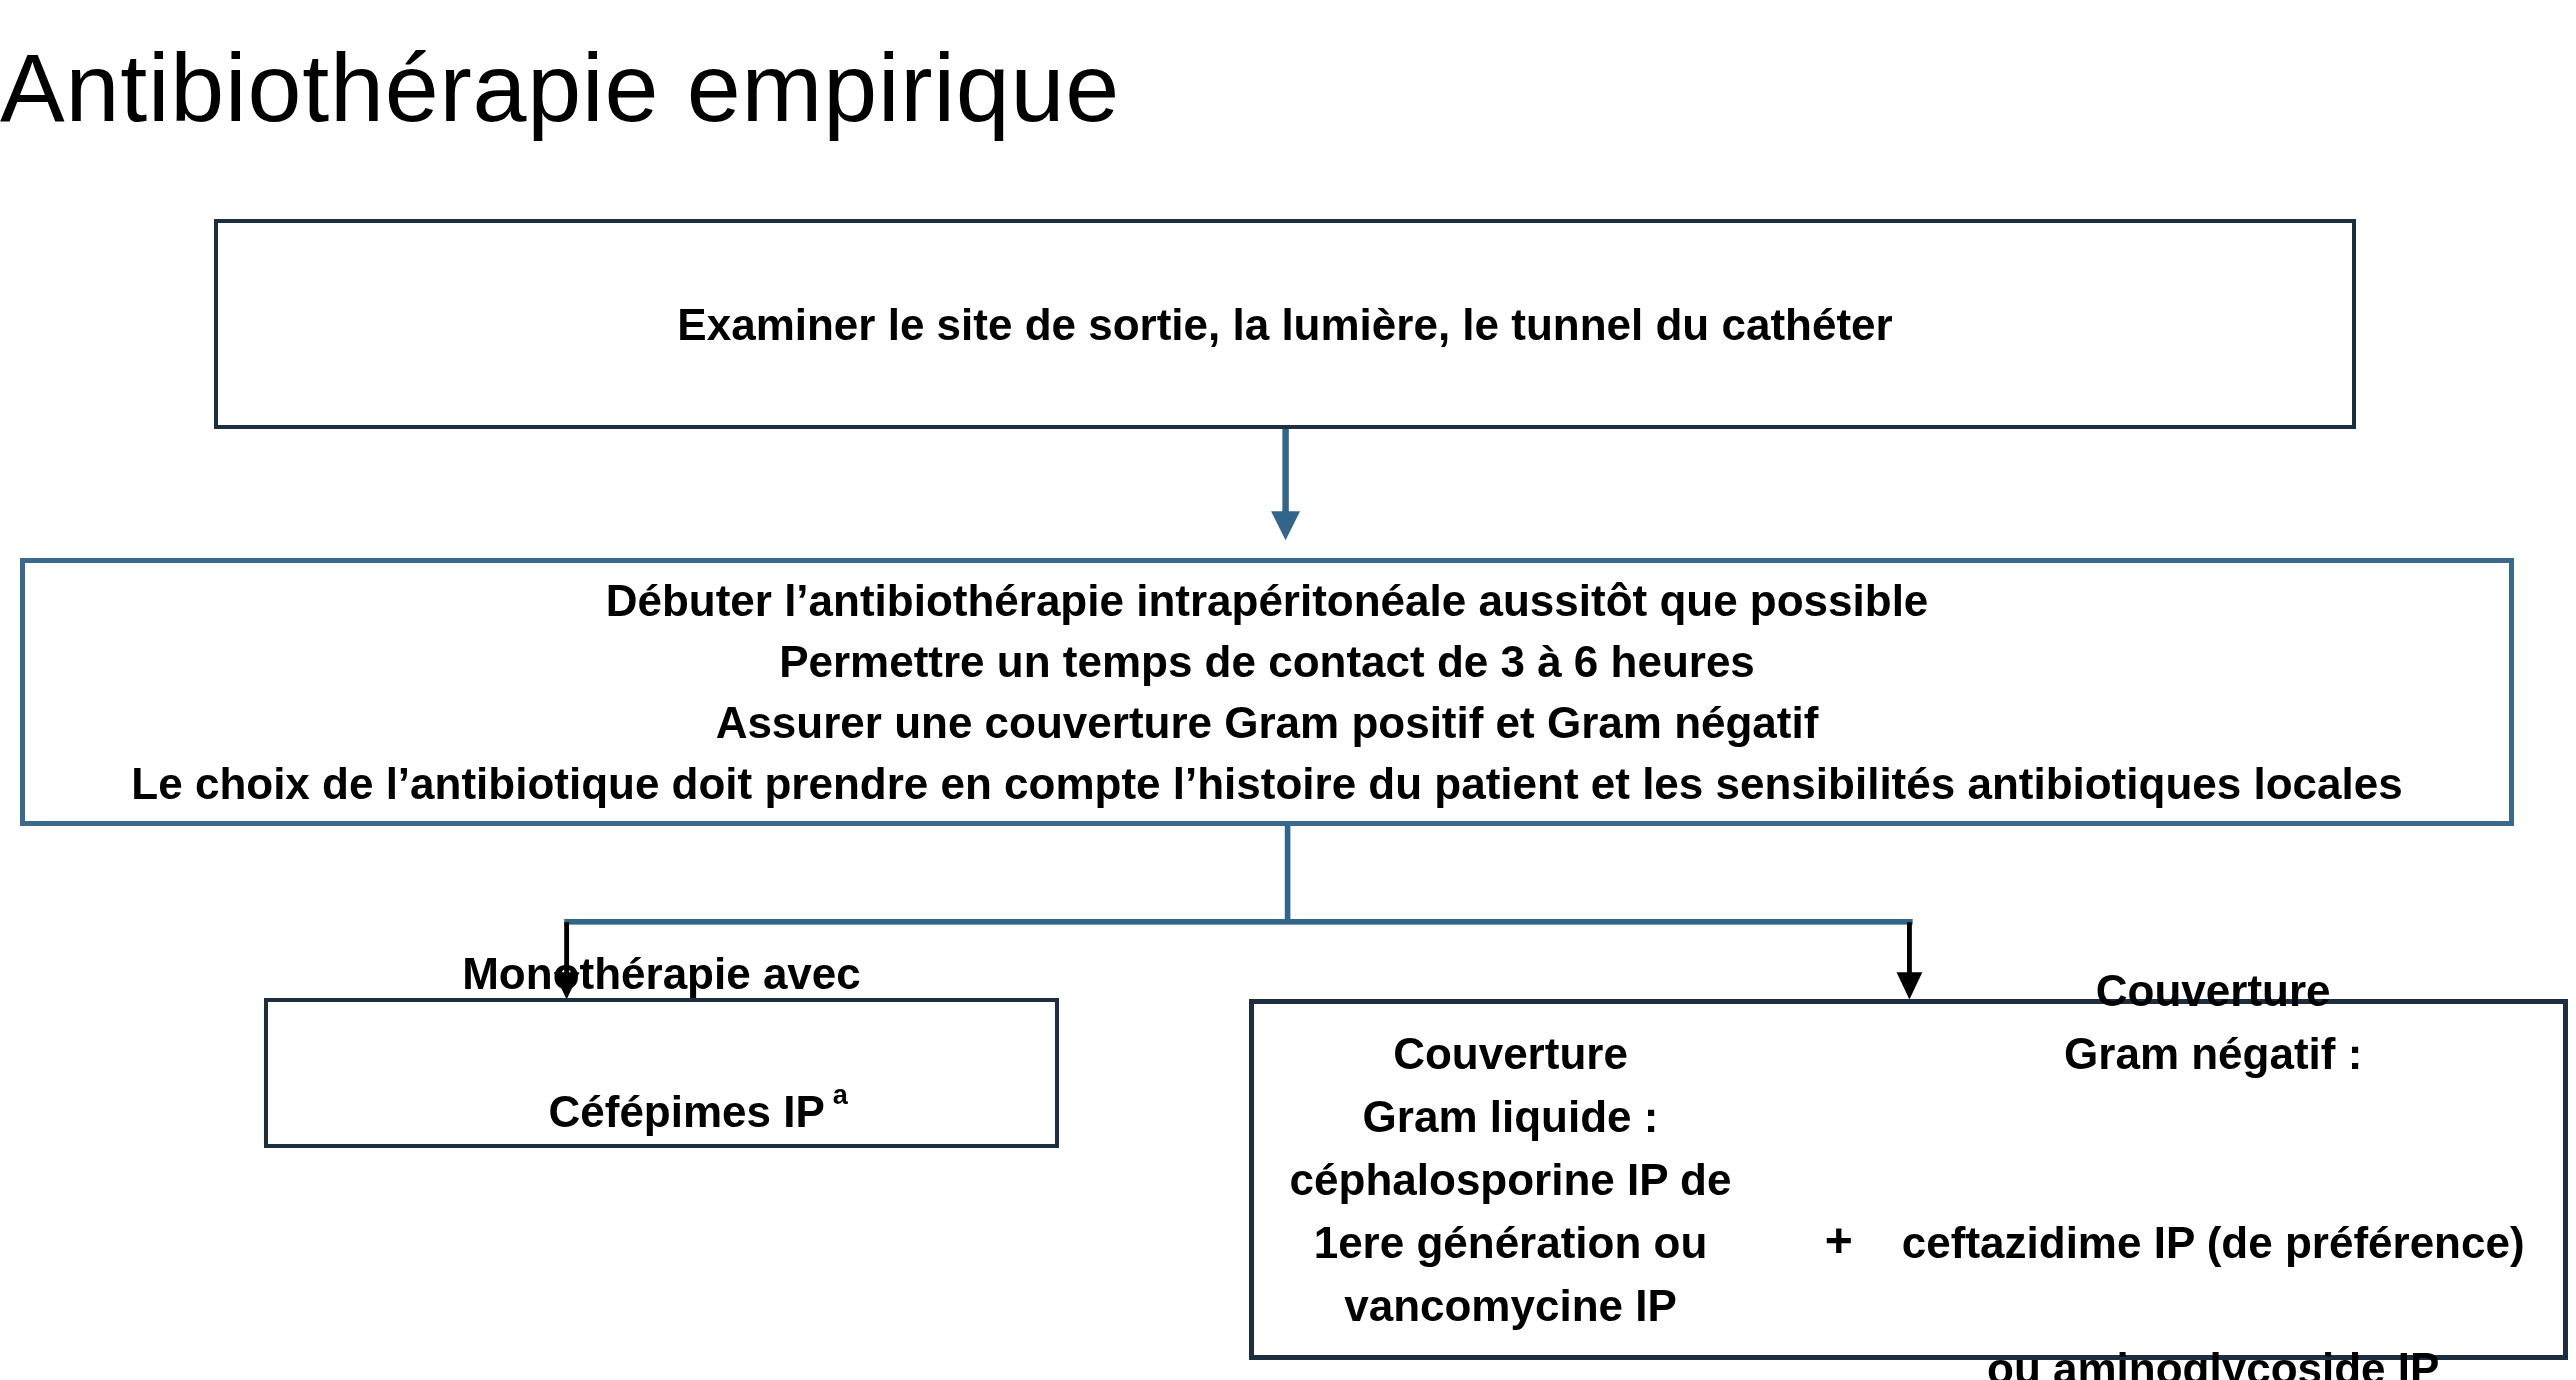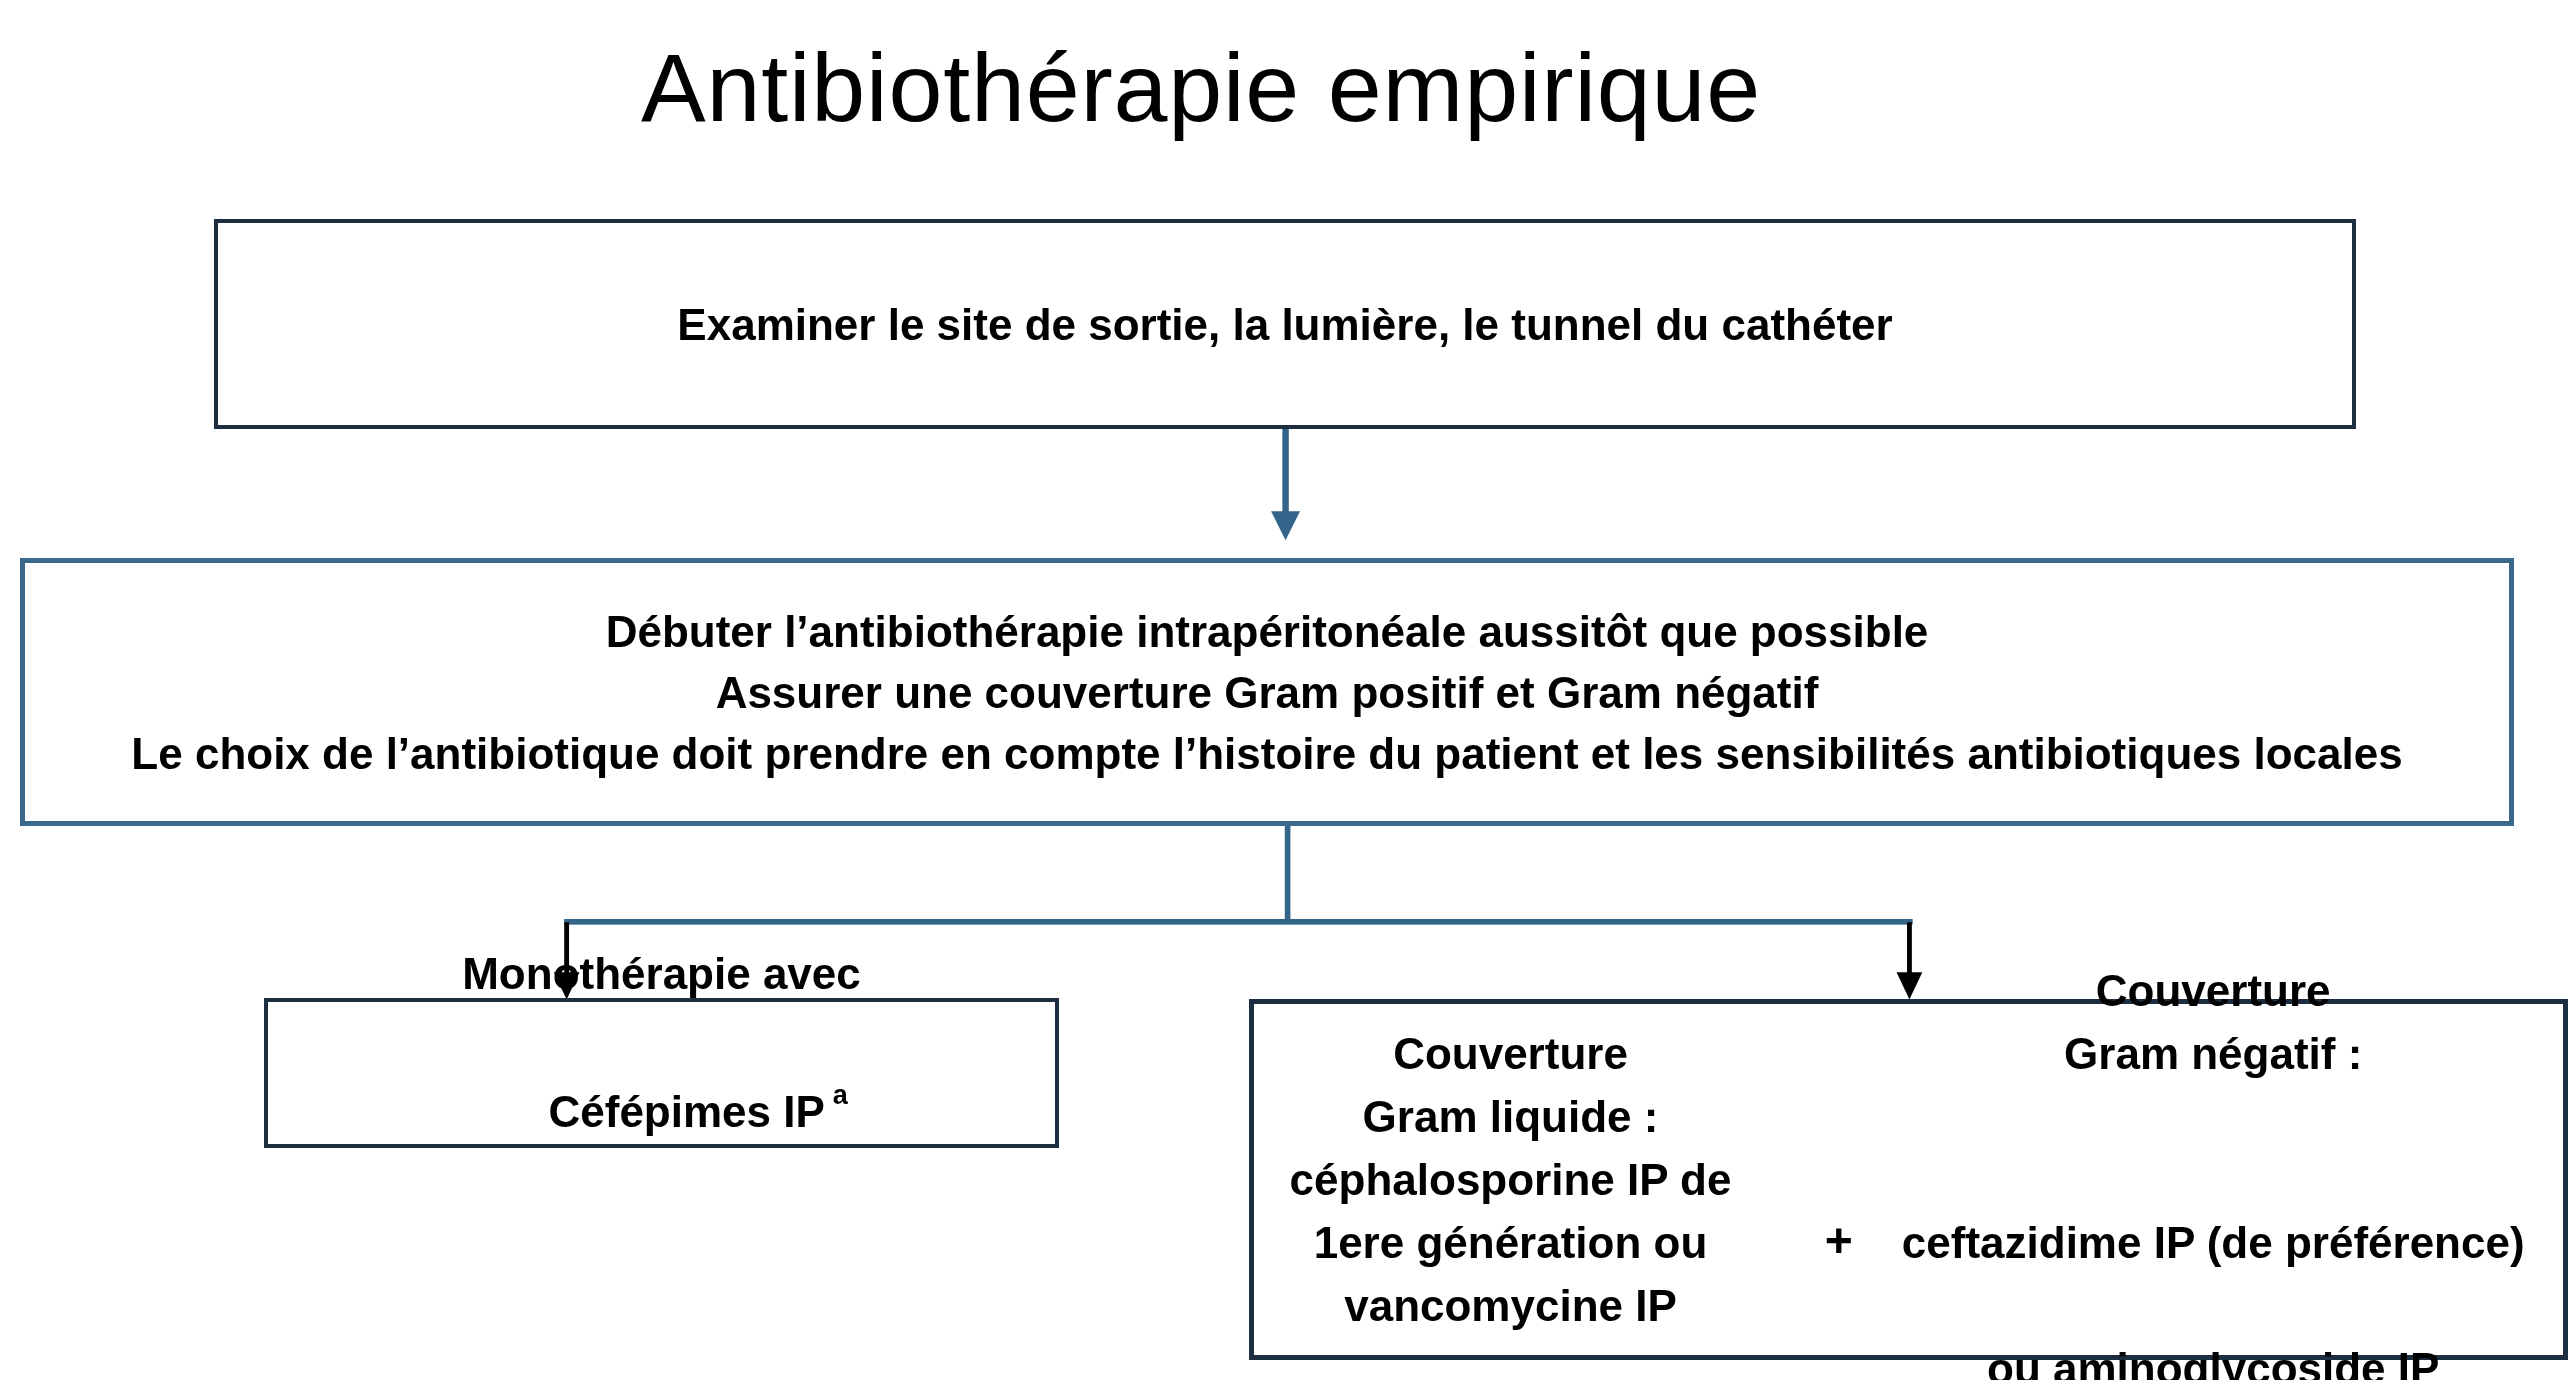--- a/index.html
+++ b/index.html
@@ -11,21 +11,20 @@
     font-family: "Liberation Sans", sans-serif;
     color: #000000;
     overflow: hidden;
   }
   .title {
     position: absolute;
     top: 22.6px;
     left: 0;
     width: 2402px;
     margin: 0;
-    text-align: center;
     font-size: 97px;
     font-weight: 400;
     line-height: 129px;
     letter-spacing: 0.8px;
   }
   .box {
     position: absolute;
     box-sizing: border-box;
     background: #ffffff;
     display: flex;
@@ -112,20 +111,21 @@
       <polygon points="2353,1206 2385,1206 2369,1240" fill="#000000"></polygon>
     </g>
   </svg>
 
   <div class="box box-dark" id="box-eval">
     <div class="line">Examiner le site de sortie, la lumière, le tunnel du cathéter</div>
   </div>
 
   <div class="box box-blue" id="box-init">
     <div class="line bold">Débuter l’antibiothérapie intrapéritonéale aussitôt que possible</div>
+    <div class="line">Permettre un temps de contact de 3 à 6 heures</div>
     <div class="line">Assurer une couverture Gram positif et Gram négatif</div>
     <div class="line">Le choix de l’antibiotique doit prendre en compte l’histoire du patient et les sensibilités antibiotiques locales</div>
   </div>
 
   <div class="box box-dark" id="box-mono">
     <div class="line">Monothérapie avec</div>
     <div class="line">
       <span>Céfépimes IP</span><sup class="fn">a</sup>
     </div>
   </div>

